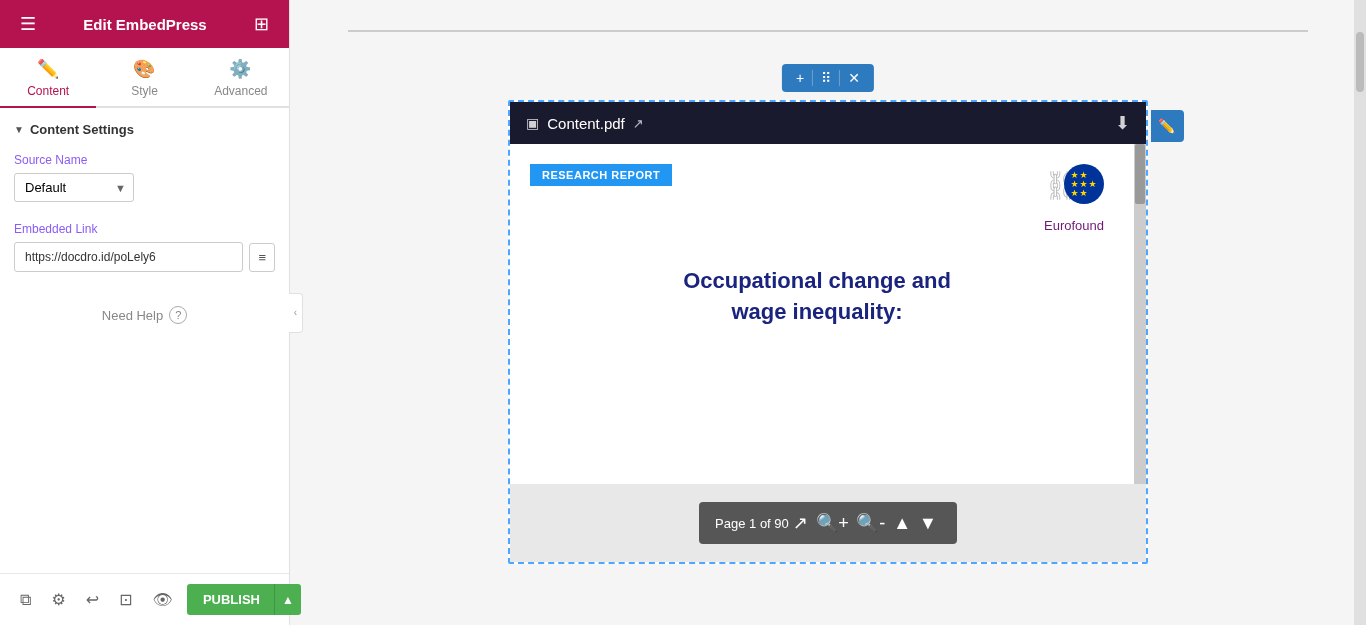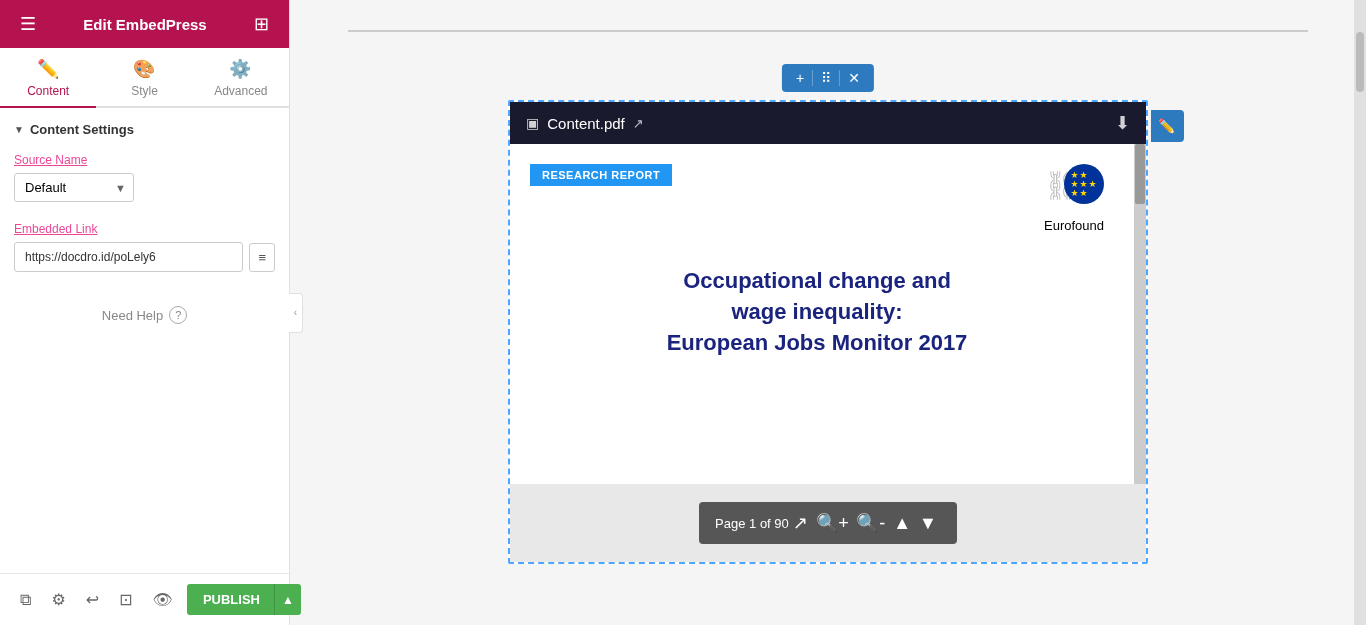--- a/index.html
+++ b/index.html
@@ -85,24 +85,23 @@
       color: #555;
     }
 
     
     .form-field {
       padding: 6px 14px;
       margin-bottom: 8px;
     }
     .form-label {
       font-size: 12px;
-      color: #ec4899;
+      color: #8b5cf6;
       margin-bottom: 6px;
       display: block;
-      text-decoration: underline;
     }
     .form-select-wrapper {
       position: relative;
       display: inline-block;
       width: 120px;
     }
     .form-select {
       appearance: none;
       background: #fff;
       border: 1px solid #ccc;
@@ -436,21 +435,21 @@
     .eurofound-chain {
       position: absolute;
       left: 0;
       top: 5px;
       font-size: 28px;
       color: #999;
       opacity: 0.7;
     }
     .eurofound-text {
       font-size: 13px;
-      color: #000000;
+      color: #701a75;
       margin-top: 4px;
       font-weight: 500;
     }
 
     .pdf-title {
       color: #1a237e;
       font-size: 22px;
       font-weight: 700;
       text-align: center;
       margin-top: 60px;
@@ -629,21 +628,20 @@
                   <span class="eu-stars">★★<br>★★★<br>★★</span>
                 </div>
               </div>
               <span class="eurofound-text">Eurofound</span>
             </div>
 
             
             <div class="pdf-title">
               <span>Occupational change and</span><br>
               <span>wage inequality:</span><br>
-              <span>European Jobs Monitor 2017</span>
             </div>
 
           </div>
         </div>
 
         <div style="background:#e8e8e8; padding: 8px 0; display:flex; justify-content:center;">
           <div class="pdf-toolbar">
             <span class="pdf-toolbar-text">Page 1 of 90</span>
             <button class="pdf-toolbar-btn">↗</button>
             <button class="pdf-toolbar-btn">🔍+</button>

